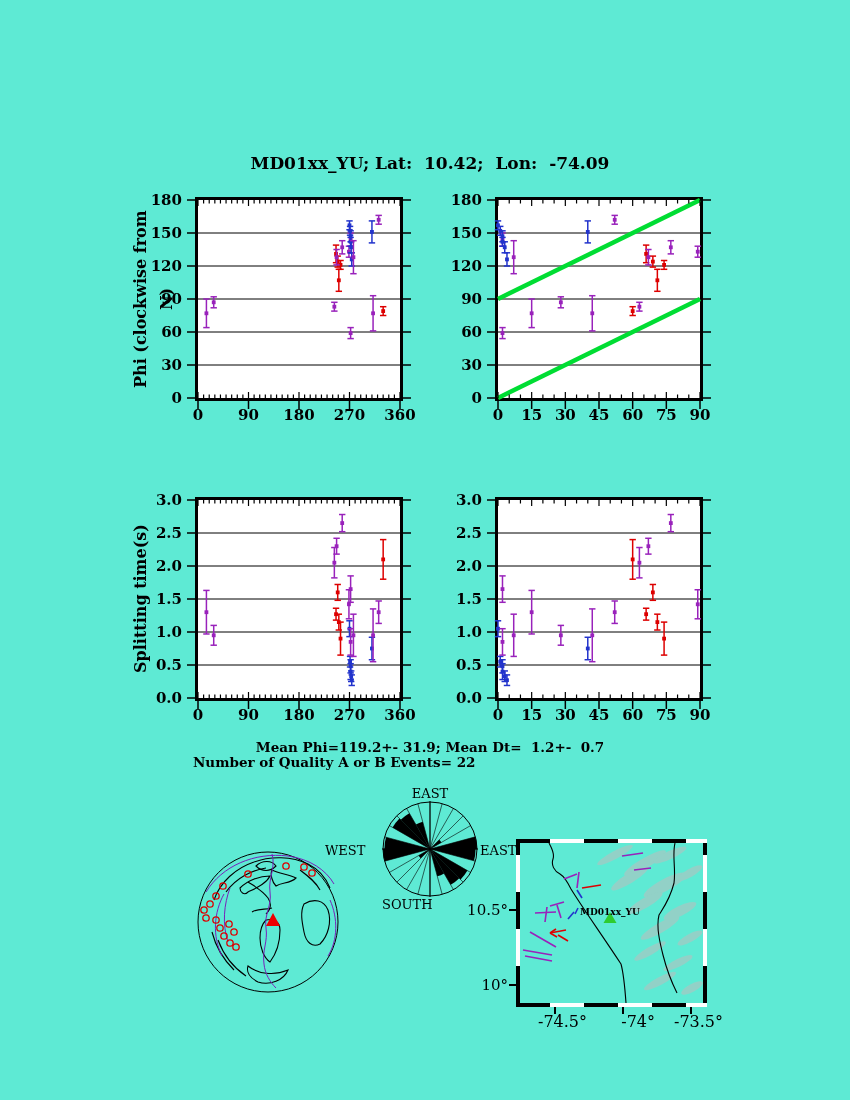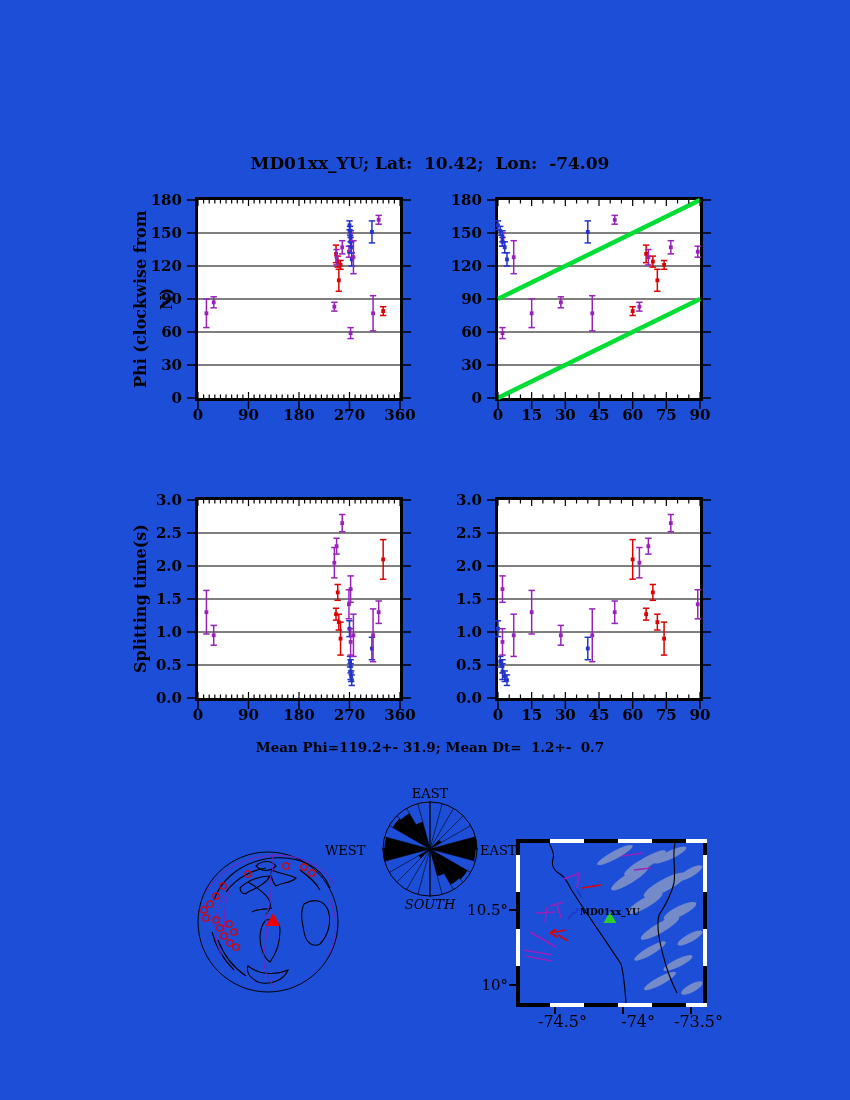--- a/index.html
+++ b/index.html
@@ -1,16 +1,16 @@
 <!DOCTYPE html>
 <html><head>
 <meta charset="utf-8">
 <style>
   html,body{margin:0;padding:0;background:#fff;}
-  #page{position:relative;width:850px;height:1100px;background:#1d4ed8;overflow:hidden;
+  #page{position:relative;width:850px;height:1100px;background:#5eead4;overflow:hidden;
         font-family:"DejaVu Serif", "Liberation Serif", serif;color:#000;}
   .abs{position:absolute;}
   #fig-title{left:150px;top:153px;width:560px;font-size:17px;font-weight:bold;text-align:center;white-space:pre;}
   .panel-frame{position:absolute;width:202px;height:198px;border:3px solid #000;background:#fff;}
   .plot-svg{position:absolute;left:0;top:0;overflow:visible;}
   .ylabels{position:absolute;width:40px;height:198px;font-size:15px;font-weight:bold;}
   .ylabels span{position:absolute;right:0;width:40px;text-align:right;}
   .xlabels{position:absolute;width:202px;height:18px;font-size:15px;font-weight:bold;}
   .xlabels span{position:absolute;width:44px;text-align:center;}
   .ytitle{position:absolute;width:26px;height:198px;writing-mode:vertical-rl;transform:rotate(180deg);
@@ -996,20 +996,21 @@
       <span style="left: 79px;">45</span>
       <span style="left: 112.667px;">60</span>
       <span style="left: 146.333px;">75</span>
       <span style="left: 180px;">90</span>
     </div>
 
   <div class="ytitle" style="left:128px;top:200px;">Phi (clockwise from N)</div>
   <div class="ytitle" style="left:128px;top:500px;">Splitting time(s)</div>
 
   <div id="stats-line1" class="abs">Mean Phi=119.2+- 31.9; Mean Dt=  1.2+-  0.7</div>
+  <div id="stats-line2" class="abs">Number of Quality A or B Events= 22</div>
 
   <svg id="globe-svg" width="146" height="146" viewBox="0 0 146 146">
     <circle cx="72" cy="74" r="70" fill="none" stroke="#000" stroke-width="1"></circle>
     <g fill="none" stroke="#000" stroke-width="1.1">
       <path d="M18,52 C24,34 40,20 58,14 C74,8 96,8 112,16 C122,21 130,30 134,40"></path>
       <path d="M30,44 C40,30 56,22 70,20"></path>
       <path d="M44,40 C52,32 64,28 74,28 C70,36 60,40 52,44 C48,48 44,44 44,40 Z"></path>
       <path d="M76,22 C84,26 92,26 100,30 C94,36 86,34 80,38 C76,34 74,26 76,22 Z"></path>
       <path d="M104,22 C112,28 120,34 124,42"></path>
       <path d="M60,18 C66,12 76,12 80,18 C74,24 66,24 60,18 Z"></path>
@@ -1084,21 +1085,21 @@
       <path d="M48,48 L62.1,72.42191638672116 A28.2,28.2 0 0 1 55.298697071891084,75.23910830135173 Z" fill="#000"></path>
       <path d="M48,48 L57.305525240414966,38.694474759585034 A13.160000000000002,13.160000000000002 0 0 1 59.396894313803216,41.42 Z" fill="#000"></path>
       <path d="M48,48 L38.694474759585034,57.305525240414966 A13.160000000000002,13.160000000000002 0 0 1 36.603105686196784,54.58 Z" fill="#000"></path>
       <path d="M48,48 L2.6014861644137923,60.16449511981849 A47,47 0 0 1 1,48.00000000000001 Z" fill="#000"></path>
       <path d="M48,48 L2.4100000000000037,48.00000000000001 A45.589999999999996,45.589999999999996 0 0 1 3.963441579481376,36.2004397337761 Z" fill="#000"></path>
       <path d="M48,48 L10.553061540360872,26.379999999999995 A43.24,43.24 0 0 1 17.424702781493675,17.424702781493686 Z" fill="#000"></path>
       <path d="M48,48 L18.754063530124387,18.754063530124398 A41.36,41.36 0 0 1 27.319999999999983,12.181189299475626 Z" fill="#000"></path>
       <path d="M48,48 L33.89999999999999,23.57808361327884 A28.2,28.2 0 0 1 40.701302928108916,20.760891698648273 Z" fill="#000"></path>
     </svg>
   <div class="rose-label" style="left:382px;top:786px;width:96px;text-align:center;">EAST</div>
-  <div class="rose-label" style="left:382px;top:897px;width:96px;text-align:center;font-style:italic;">SOUTH</div>
+  <div class="rose-label" style="left:382px;top:897px;width:96px;">SOUTH</div>
   <div class="rose-label" style="left:325px;top:843px;width:50px;text-align:left;">WEST</div>
   <div class="rose-label" style="left:480px;top:843px;width:50px;">EAST</div>
 
   <div class="map-border" style="left:516px;top:839px;width:191px;height:4px;"></div>
   <div class="map-border" style="left:516px;top:1003px;width:191px;height:4px;"></div>
   <div class="map-border vert" style="left:516px;top:843px;width:4px;height:160px;"></div>
   <div class="map-border vert" style="left:703px;top:843px;width:4px;height:160px;"></div>
 
   <svg id="map-svg" width="183" height="160" viewBox="0 0 183 160">
     <g fill="#bdbdbd" opacity="0.55">

